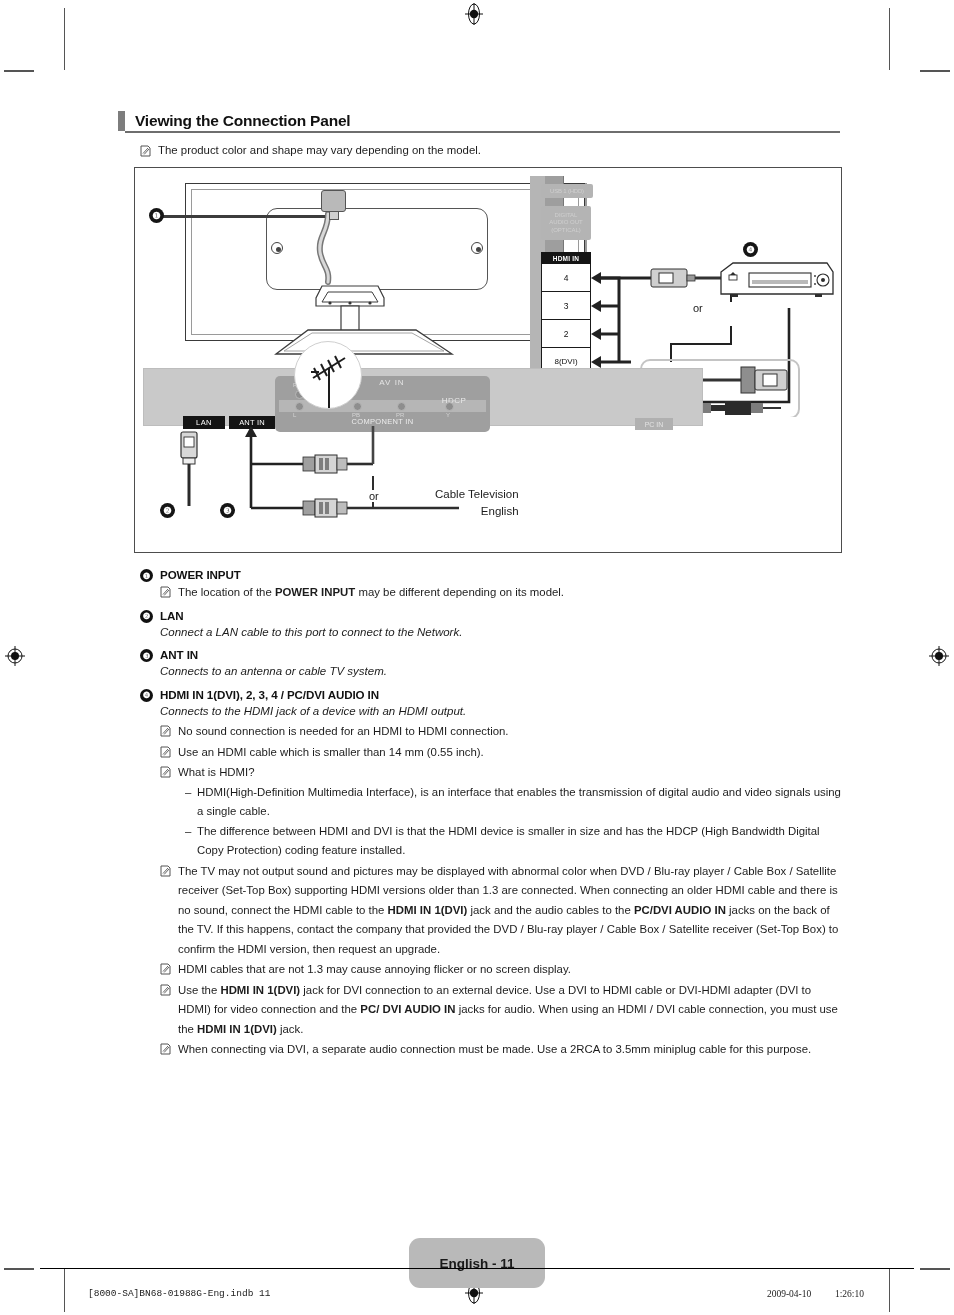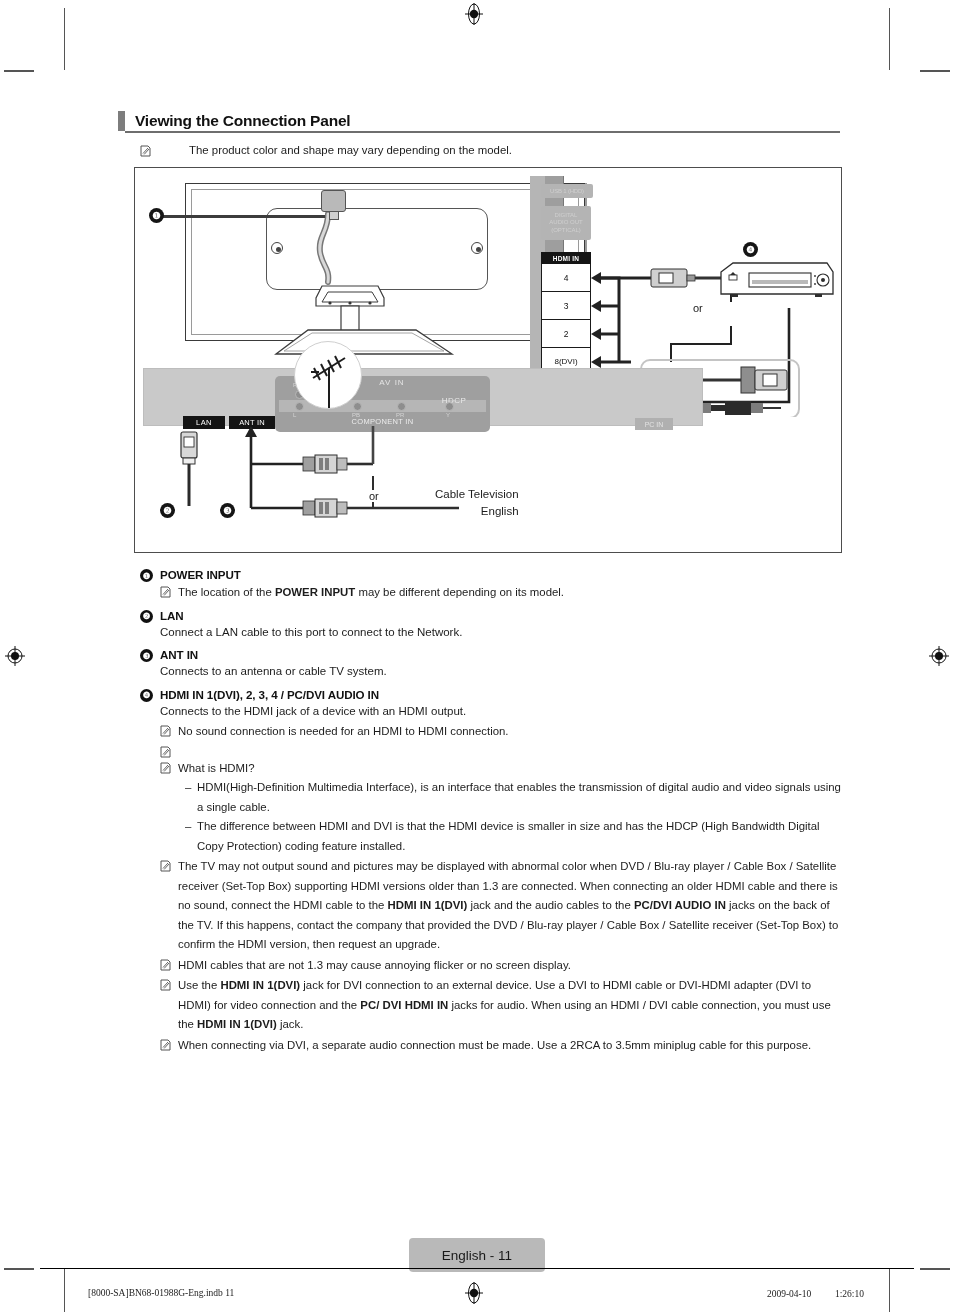--- a/index.html
+++ b/index.html
@@ -50,21 +50,21 @@
 
   
   .note-row { display:flex; align-items:flex-start; }
   .note-icon {
     flex:0 0 auto; width:11px; height:12px; margin-right:7px; margin-top:2px;
     position:relative;
   }
   .note-icon svg { display:block; }
   .note-text { font-size:11.4px; line-height:15px; color:#1c1c1c; }
 
-  .top-note { position:absolute; left:140px; top:143px; width:700px;gap:31px; }
+  .top-note { position:absolute; left:140px; top:143px; width:700px; }
 
   
   .diagram {
     position:absolute; left:134px; top:167px; width:708px; height:386px;
     border:1px solid #4d4d4d; background:#fff; overflow:hidden;
   }
   .dg { position:absolute; }
 
   
   .tv-outer { left:50px; top:15px; width:400px; height:158px; border:1.4px solid #3a3a3a; background:#fff;}
@@ -144,38 +144,38 @@
   
   .body { position:absolute; left:140px; top:562px; width:706px; }
   .item { margin-bottom:0px; }
   .item-head { display:flex; align-items:flex-start; margin-top:6px;}
   .item-head .bnum2 {
     flex:0 0 auto; width:13px; height:13px; border-radius:50%; background:#111; color:#fff;
     font-size:8.5px; font-weight:bold; display:flex; align-items:center; justify-content:center;
     margin-right:7px; margin-top:1px;
   }
   .item-title { font-size:11.6px; font-weight:bold; color:#111; letter-spacing:-0.1px;}
-  .item-body { margin-left:20px; font-size:11.5px; line-height:19.5px; color:#1c1c1c; }
+  .item-body { margin-left:20px; font-size:11.5px; line-height:19.5px; color:#1c1c1c;font-style:italic; }
   .sub-note { display:flex; align-items:flex-start; margin-left:20px; margin-top:1px; }
   .sub-note .note-icon { margin-top:3px; }
   .sub-note .note-text { font-size:11.4px; line-height:19.5px; }
   .dash-row { display:flex; align-items:flex-start; margin-left:45px; }
   .dash { flex:0 0 auto; width:12px; font-size:11.4px; line-height:19.5px; color:#1c1c1c;}
   .dash-text { font-size:11.4px; line-height:19.5px; color:#1c1c1c; }
   b { font-weight:bold; }
 
   
   .page-tag {
-    position:absolute; left:409px; top:1238px; width:136px; height:34px;
-    background:#b9b9b9; border-radius:4px;
+    position:absolute; left:409px; top:1238px; width:136px; height:50px;
+    background:#b9b9b9; border-radius:11px;
     display:flex; align-items:center; justify-content:center;
-    font-size:13.5px; font-weight:normal; color:#1a1a1a;
+    font-size:13.5px; font-weight:bold; color:#1a1a1a;
   }
   .foot-rule { position:absolute; left:40px; top:1268px; width:874px; height:1px; background:#000;}
-  .foot-left { position:absolute; left:88px; top:1288px; font-family:Liberation Serif, serif; font-size:9.5px; color:#222;}
+  .foot-left { position:absolute; left:88px; top:1288px; font-family:Liberation Mono, monospace; font-size:9.5px; color:#222;}
   .foot-right{ position:absolute; right:90px; top:1288px; font-family:"Liberation Serif", serif; font-size:9.5px; color:#222;}
 </style>
 </head>
 <body>
 
 <div class="page">
 
   <div class="crop-line crop-v-left"></div>
   <div class="crop-line crop-v-right"></div>
   <div class="crop-line crop-v-left-b"></div>
@@ -483,20 +483,21 @@
         <span class="note-text">No sound connection is needed for an HDMI to HDMI connection.</span>
       </div>
       <div class="sub-note">
         <span class="note-icon">
           <svg width="11" height="12" viewBox="0 0 11 12">
               <path d="M1 1 L8 1 L10 3 L10 11 L1 11 Z" fill="none" stroke="#555" stroke-width="1"></path>
               <line x1="3" y1="8.5" x2="8" y2="3" stroke="#555" stroke-width="0.9"></line>
               <line x1="4.2" y1="9.4" x2="9" y2="4" stroke="#555" stroke-width="0.9"></line>
             </svg>
         </span>
+        <span class="note-text">Use an HDMI cable which is smaller than 14 mm (0.55 inch).</span>
       </div>
       <div class="sub-note">
         <span class="note-icon">
           <svg width="11" height="12" viewBox="0 0 11 12">
               <path d="M1 1 L8 1 L10 3 L10 11 L1 11 Z" fill="none" stroke="#555" stroke-width="1"></path>
               <line x1="3" y1="8.5" x2="8" y2="3" stroke="#555" stroke-width="0.9"></line>
               <line x1="4.2" y1="9.4" x2="9" y2="4" stroke="#555" stroke-width="0.9"></line>
             </svg>
         </span>
         <span class="note-text">What is HDMI?</span>
@@ -532,21 +533,21 @@
         <span class="note-text">HDMI cables that are not 1.3 may cause annoying flicker or no screen display.</span>
       </div>
       <div class="sub-note">
         <span class="note-icon">
           <svg width="11" height="12" viewBox="0 0 11 12">
               <path d="M1 1 L8 1 L10 3 L10 11 L1 11 Z" fill="none" stroke="#555" stroke-width="1"></path>
               <line x1="3" y1="8.5" x2="8" y2="3" stroke="#555" stroke-width="0.9"></line>
               <line x1="4.2" y1="9.4" x2="9" y2="4" stroke="#555" stroke-width="0.9"></line>
             </svg>
         </span>
-        <span class="note-text">Use the <b>HDMI IN 1(DVI)</b> jack for DVI connection to an external device. Use a DVI to HDMI cable or DVI-HDMI adapter (DVI to HDMI) for video connection and the <b>PC/ DVI HDMI IN</b> jacks for audio. When using an HDMI / DVI cable connection, you must use the <b>HDMI IN 1(DVI)</b> jack.</span>
+        <span class="note-text">Use the <b>HDMI IN 1(DVI)</b> jack for DVI connection to an external device. Use a DVI to HDMI cable or DVI-HDMI adapter (DVI to HDMI) for video connection and the <b>PC/ DVI AUDIO IN</b> jacks for audio. When using an HDMI / DVI cable connection, you must use the <b>HDMI IN 1(DVI)</b> jack.</span>
       </div>
       <div class="sub-note">
         <span class="note-icon">
           <svg width="11" height="12" viewBox="0 0 11 12">
               <path d="M1 1 L8 1 L10 3 L10 11 L1 11 Z" fill="none" stroke="#555" stroke-width="1"></path>
               <line x1="3" y1="8.5" x2="8" y2="3" stroke="#555" stroke-width="0.9"></line>
               <line x1="4.2" y1="9.4" x2="9" y2="4" stroke="#555" stroke-width="0.9"></line>
             </svg>
         </span>
         <span class="note-text">When connecting via DVI, a separate audio connection must be made. Use a 2RCA to 3.5mm miniplug cable for this purpose.</span>

